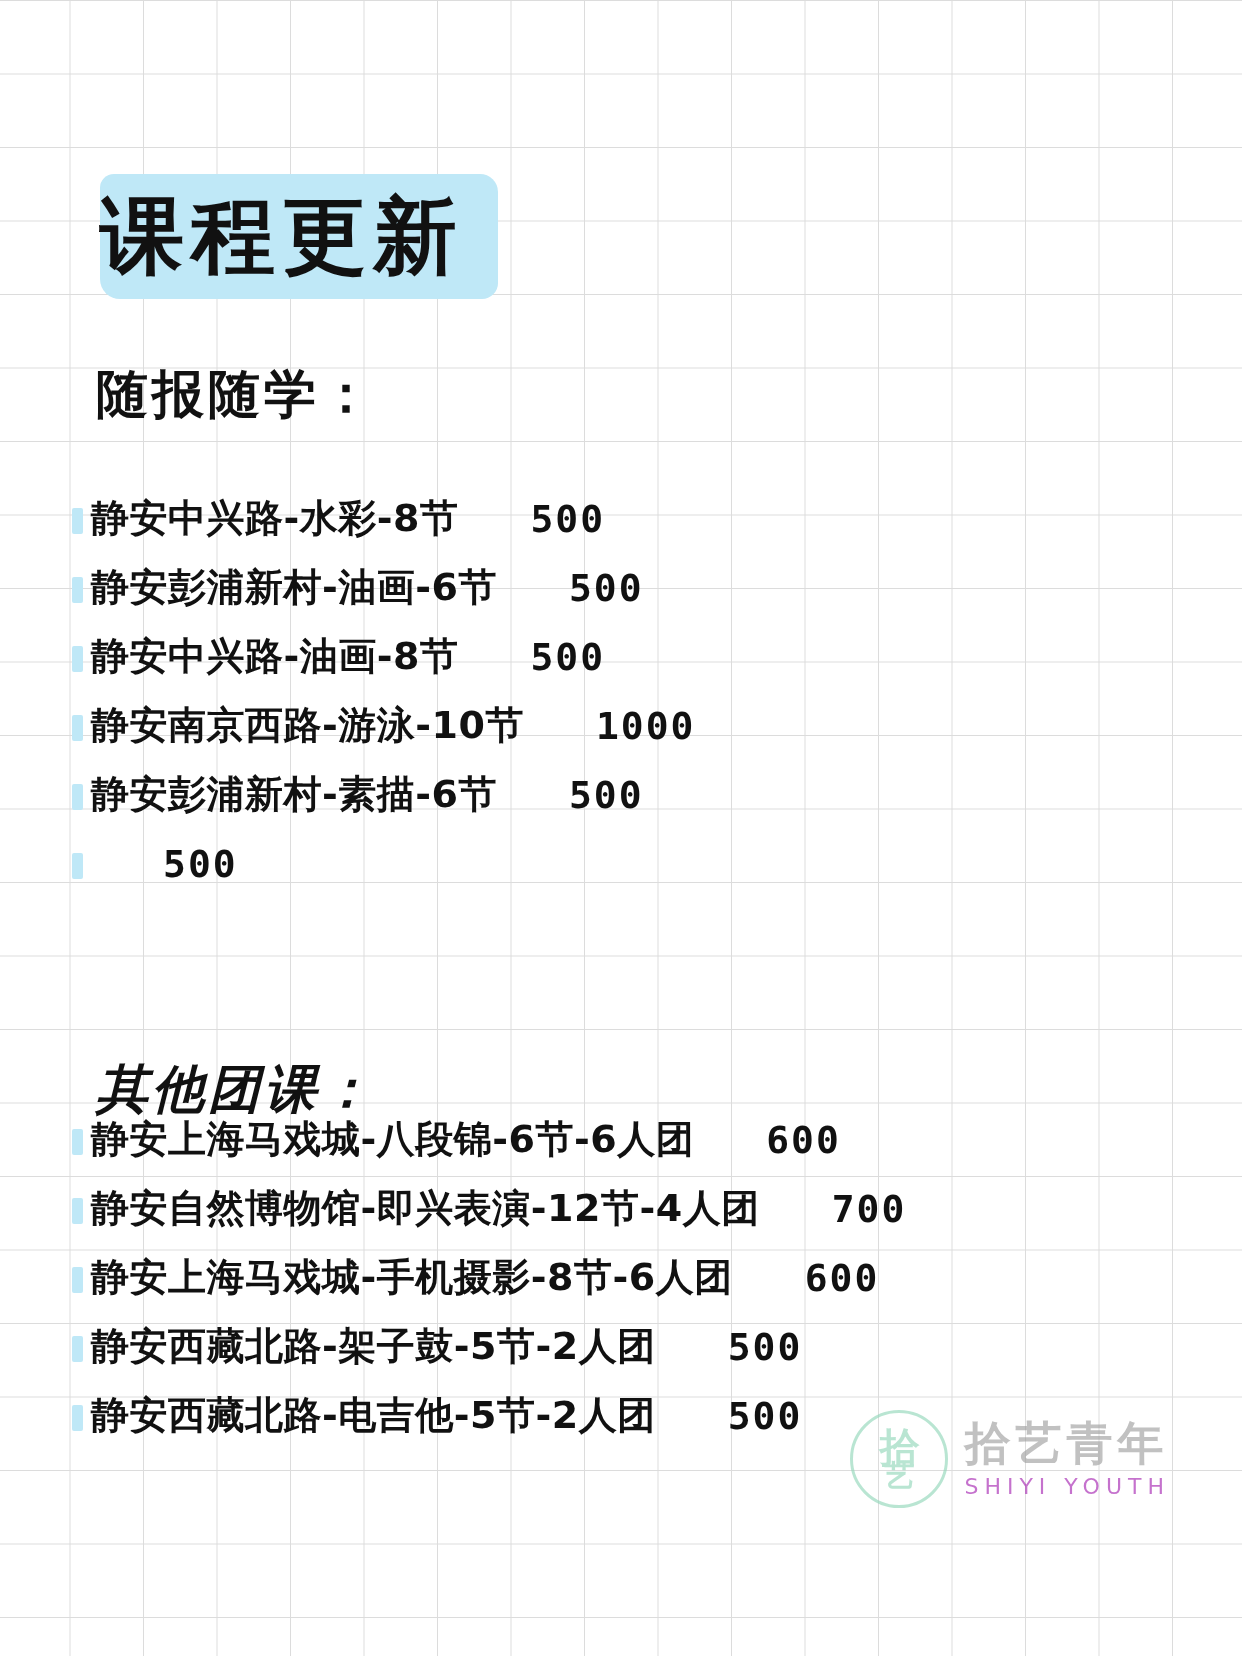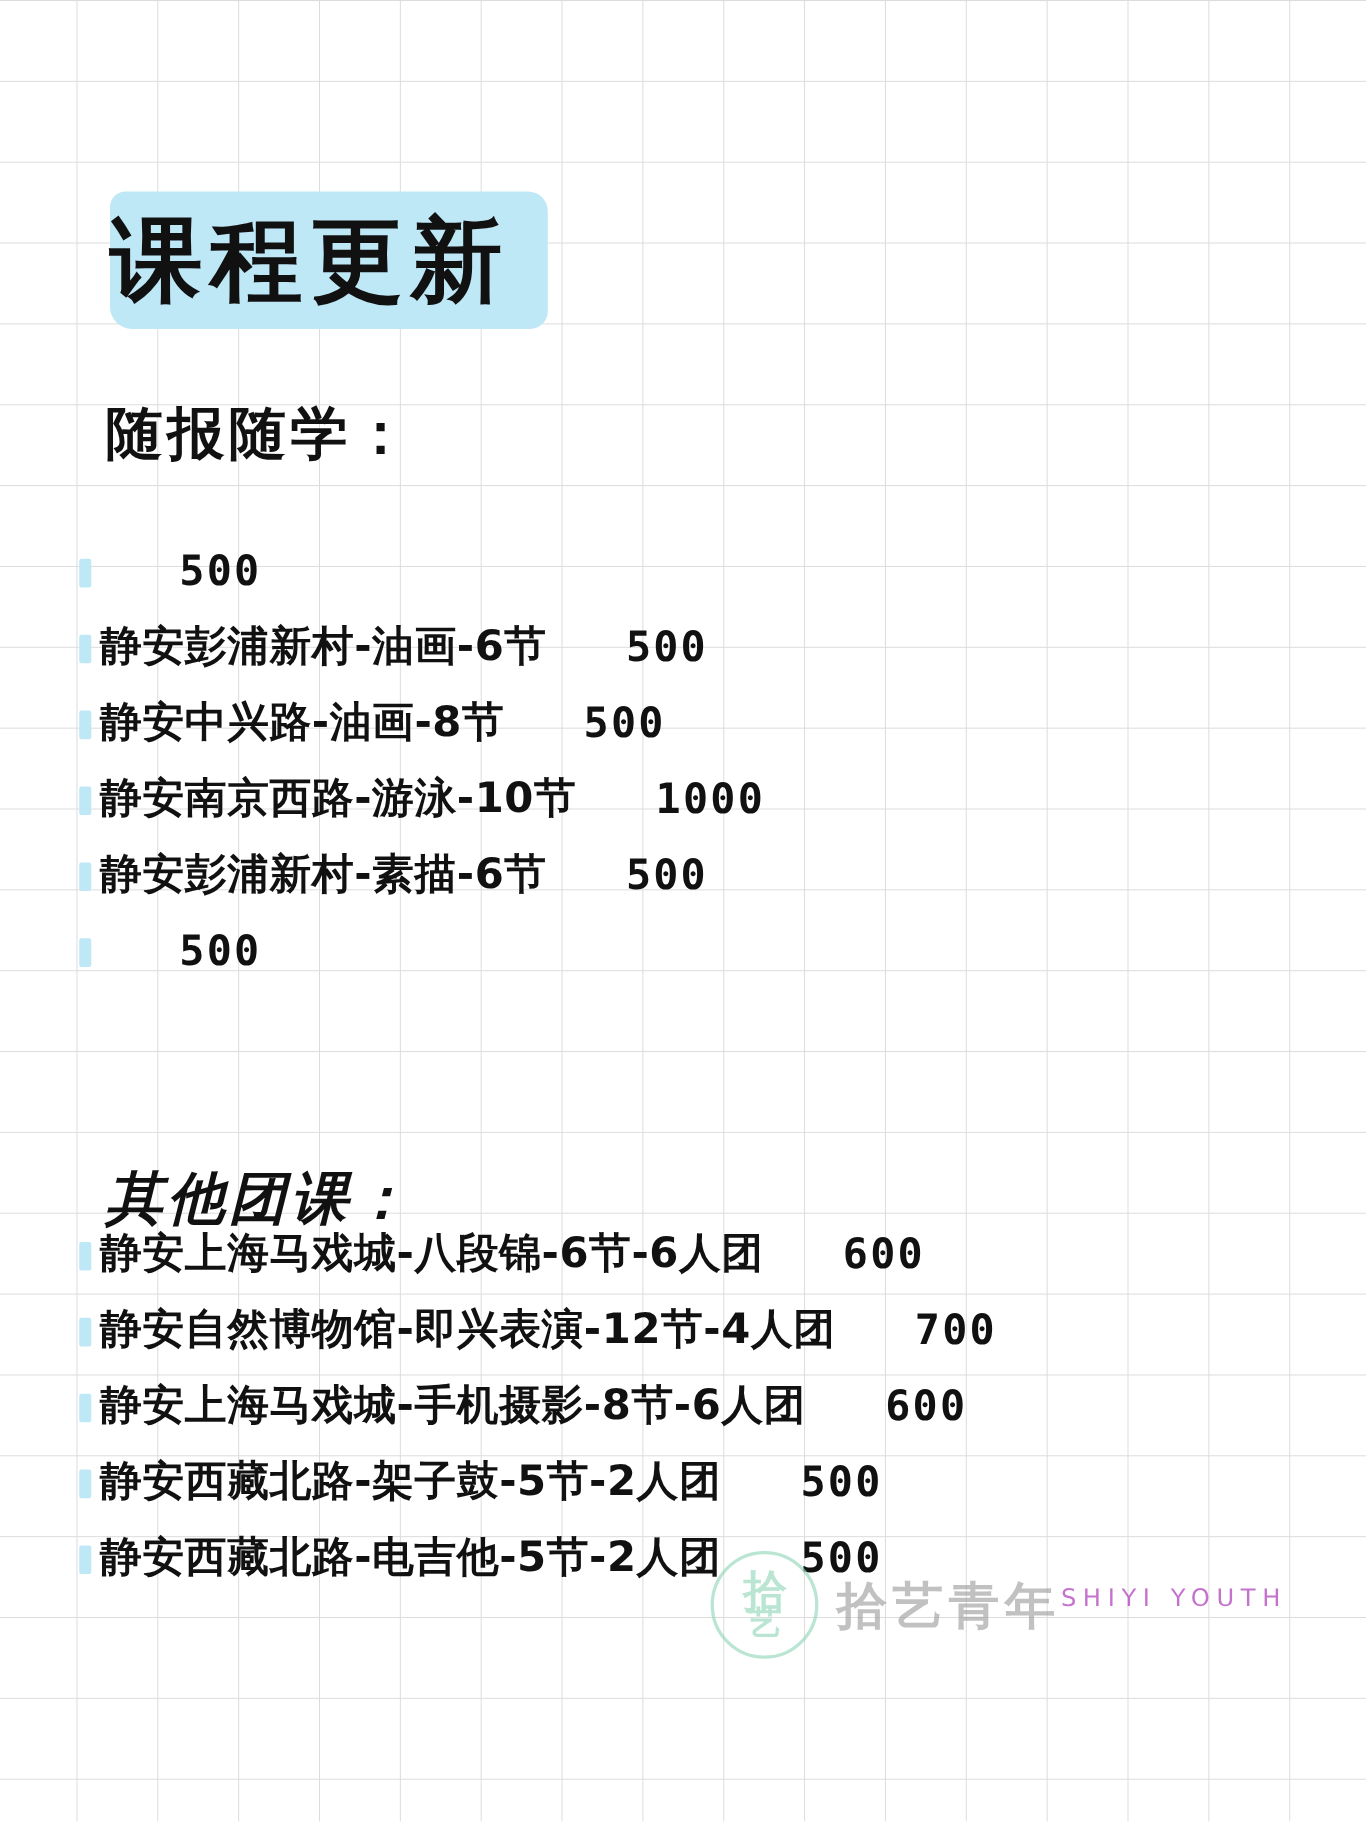--- a/index.html
+++ b/index.html
@@ -134,21 +134,21 @@
     font-size: 40px;
     font-weight: 700;
     line-height: 1;
     flex-direction: column;
     letter-spacing: 0;
   }
   #logo-mark span { display: block; }
   #logo-mark .l2 { font-size: 30px; margin-top: -6px; }
   #logo-text-wrap {
     display: flex;
-    flex-direction: row;
+    flex-direction: column;
     justify-content: center;
   }
   #brand-cn {
     font-size: 46px;
     font-weight: 700;
     color: #9c9c9c;
     letter-spacing: 5px;
     line-height: 1.05;
   }
   #brand-en {
@@ -169,20 +169,21 @@
   <div id="title-wrap">
     <div id="title-highlight"></div>
     <span id="page-title">课程更新</span>
   </div>
 
   <div class="section-heading" id="heading-0">随报随学：</div>
 
   <div class="course-list" id="list-0">
       <div class="course-row">
         <span class="bullet"></span>
+        <span class="row-name">静安中兴路-水彩-8节</span>
         <span style="display: inline-block; width: 72px;"></span>
         <span class="row-price">500</span>
       </div>
       <div class="course-row">
         <span class="bullet"></span>
         <span class="row-name">静安彭浦新村-油画-6节</span>
         <span style="display: inline-block; width: 72px;"></span>
         <span class="row-price">500</span>
       </div>
       <div class="course-row">

